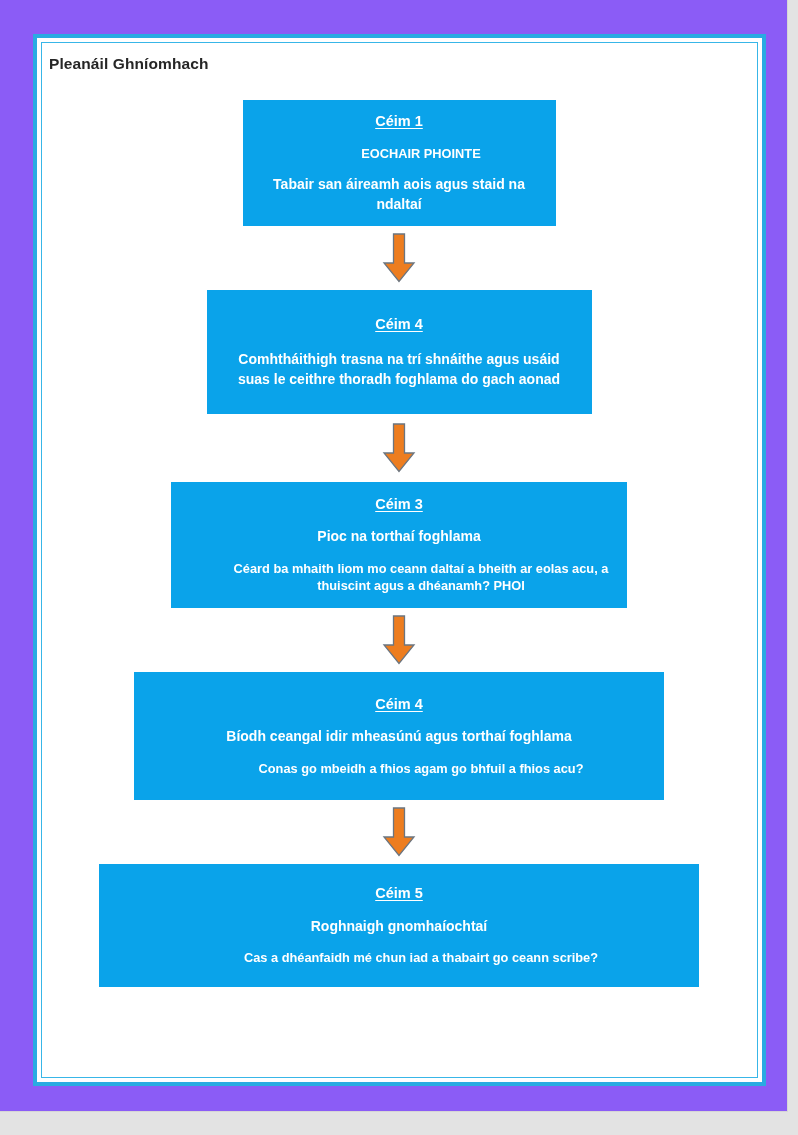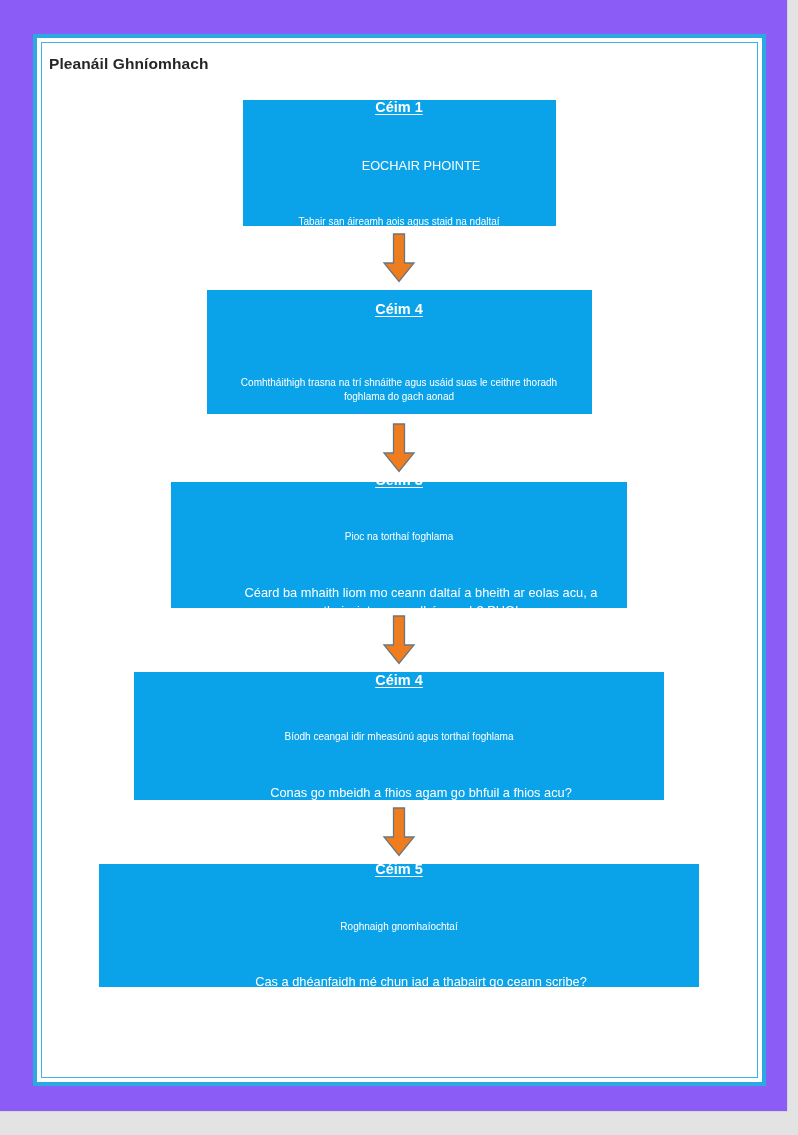--- a/index.html
+++ b/index.html
@@ -83,38 +83,37 @@
   .step-box {
     box-sizing: border-box;
     background: #0aa3ea;
     color: #ffffff;
     text-align: center;
     display: flex;
     flex-direction: column;
     justify-content: center;
     align-items: center;
     padding: 4px 14px;
-    gap: 20px;
   }
   .step-title {
     font-size: 14.5px;
     font-weight: bold;
     text-decoration: underline;
     text-underline-offset: 2px;
     line-height: 1.35;
   }
   .step-line {
     line-height: 1.38;
   }
   .step-line.bold {
-    font-weight: normal;
-    font-size: 10px;
+    font-weight: bold;
+    font-size: 14px;
   }
   .step-line.regular {
-    font-weight: normal;
+    font-weight: bold;
     font-size: 12.8px;
     margin-left: 44px;
   }
   .gap-sm { height: 13px; }
   .gap-md { height: 16px; }
 
   
   .arrow-row {
     display: flex;
     justify-content: center;

